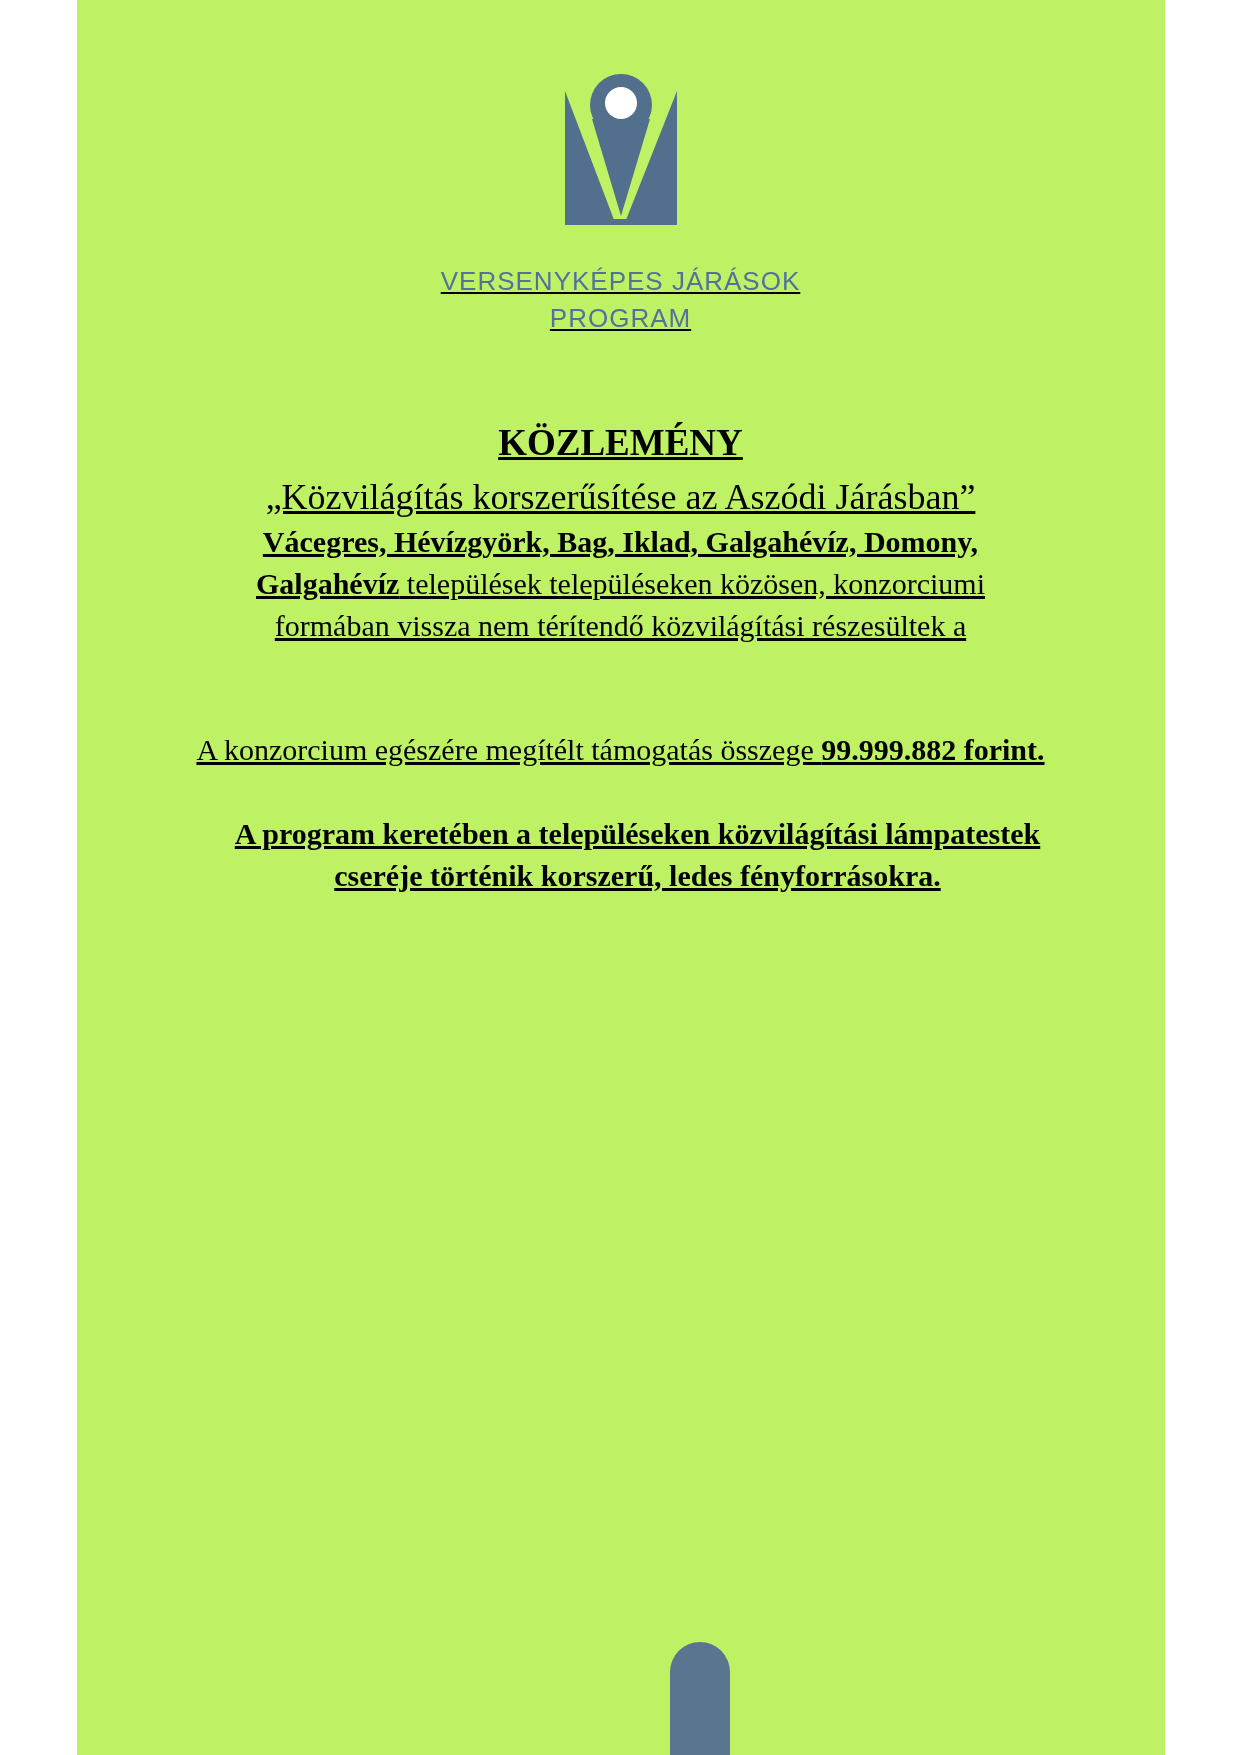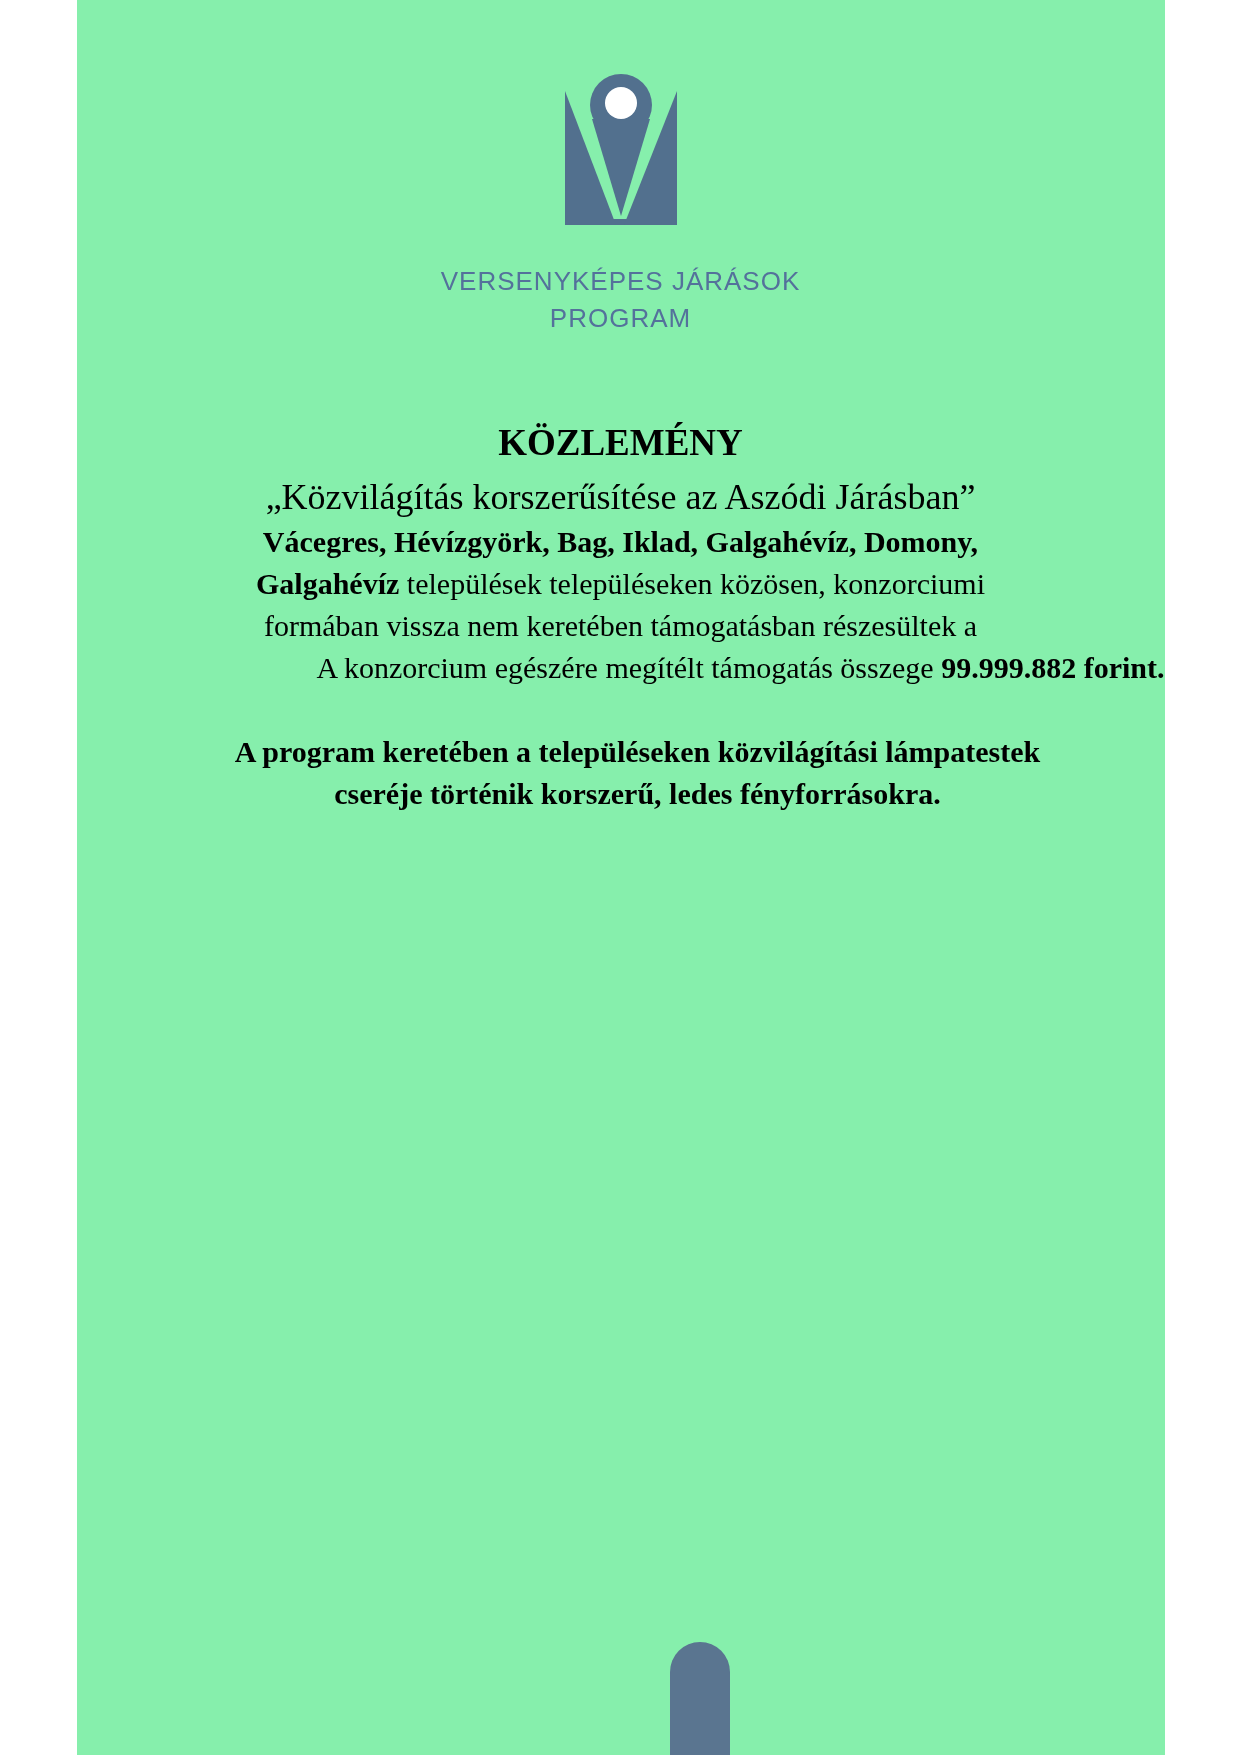--- a/index.html
+++ b/index.html
@@ -1,24 +1,25 @@
 <!DOCTYPE html>
 <html><head>
 <meta charset="utf-8">
 <style>
   html,body{margin:0;padding:0;background:#ffffff;}
   .page{
     position:relative;
     width:1088px;
     height:1755px;
     margin:0 auto;
-    background:#86efac;
+    background:#bef264;
     overflow:hidden;
     font-family:"Liberation Serif", serif;
     color:#000000;
+    text-decoration:underline;
   }
   .header{
     text-align:center;
     padding-top:72px;
   }
   .logo-mark{
     display:block;
     margin:0 auto;
     width:116px;
     height:153px;
@@ -44,21 +45,21 @@
     margin-top:6px;
     font-size:36px;
     line-height:48px;
     font-weight:normal;
   }
   .para{
     font-size:30px;
     line-height:42px;
   }
   .para-1{}
-  .para-2{text-align:right;}
+  .para-2{margin-top:82px;}
   .para-3{margin-top:42px;font-weight:bold;margin-left:34px;}
   .b{font-weight:bold;}
   .footer-tab{
     position:absolute;
     left:593px;
     top:1642px;
     width:60px;
     height:113px;
     border-radius:30px 30px 0 0;
   }
@@ -98,21 +99,21 @@
     <div class="doc-subtitle">„Közvilágítás korszerűsítése az Aszódi Járásban”</div>
 
     <div class="para para-1">
       <div>
         <span class="b">Vácegres, Hévízgyörk, Bag, Iklad, Galgahévíz, Domony,</span><span></span>
       </div>
       <div>
         <span class="b">Galgahévíz</span><span> települések településeken közösen, konzorciumi</span>
       </div>
       <div>
-        <span class="b"></span><span>formában vissza nem keretében támogatásban részesültek a</span>
+        <span class="b"></span><span>formában vissza nem térítendő közvilágítási részesültek a</span>
       </div>
     </div>
 
     <div class="para para-2">
       <span>A konzorcium egészére megítélt támogatás összege </span><span class="b">99.999.882 forint.</span>
     </div>
 
     <div class="para para-3">
       <div>A program keretében a településeken közvilágítási lámpatestek</div>
       <div>cseréje történik korszerű, ledes fényforrásokra.</div>

